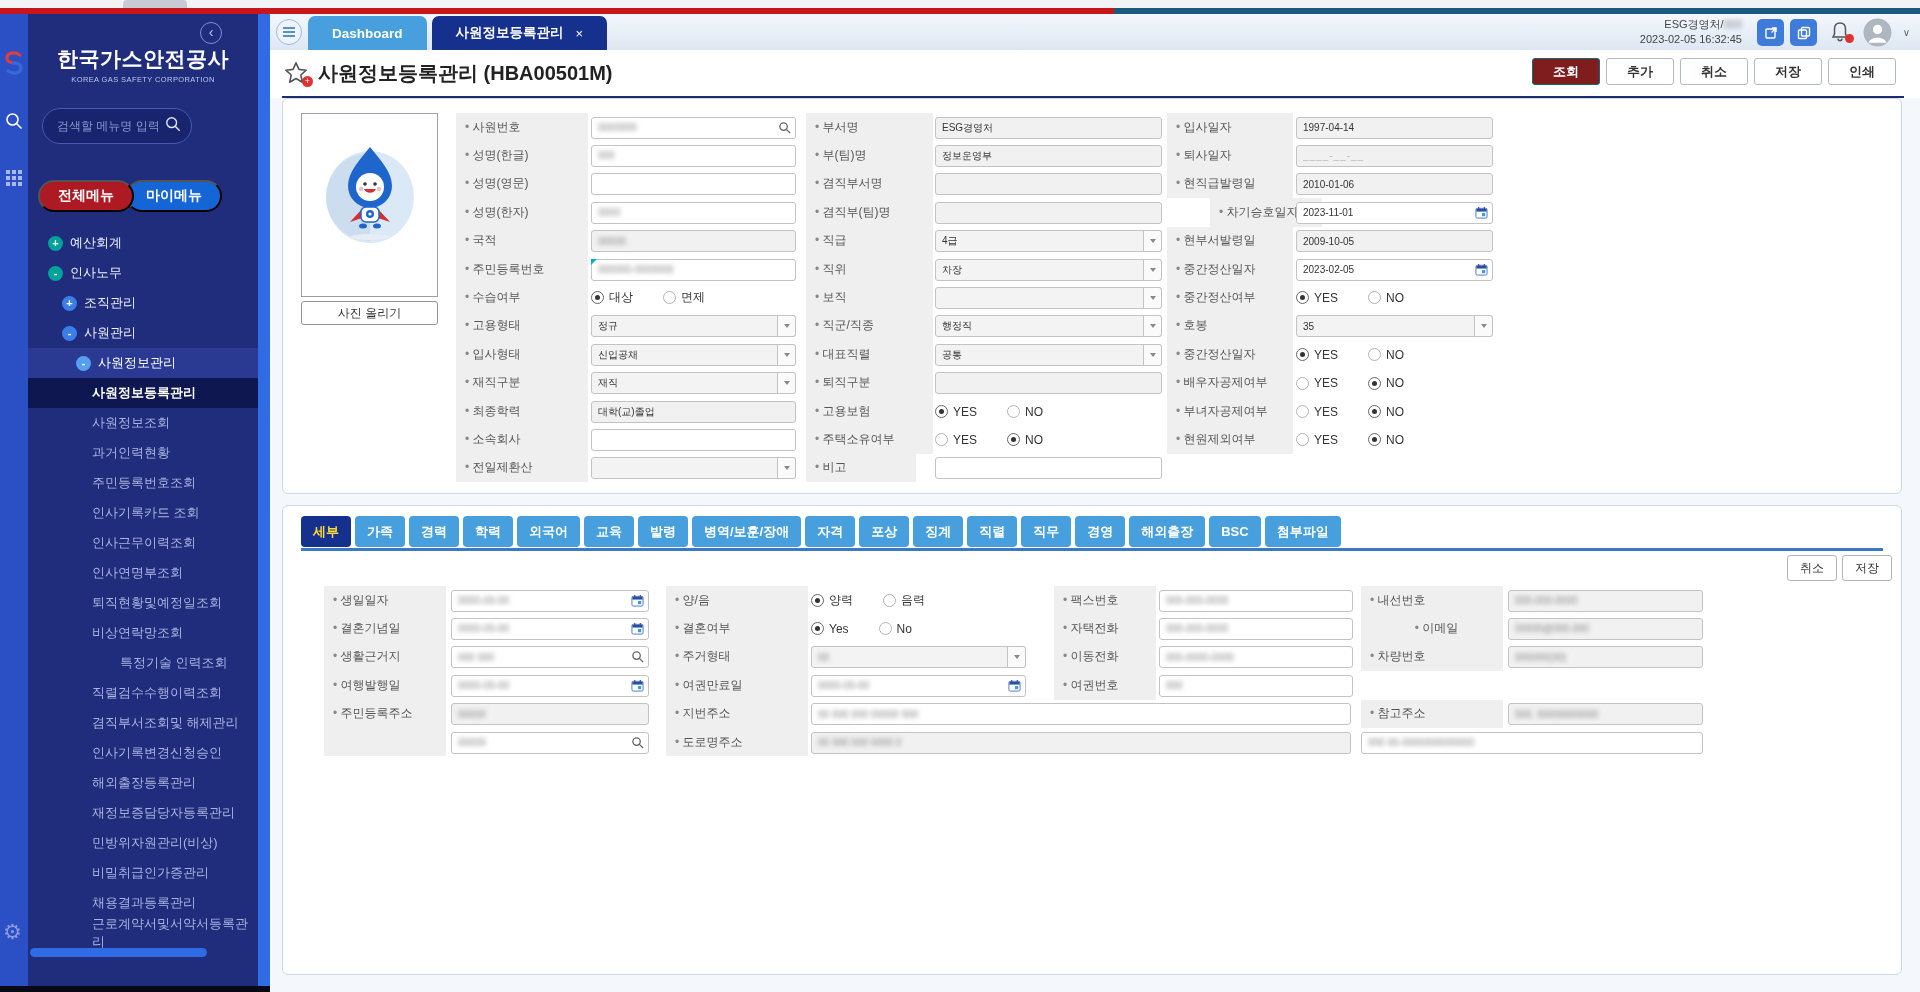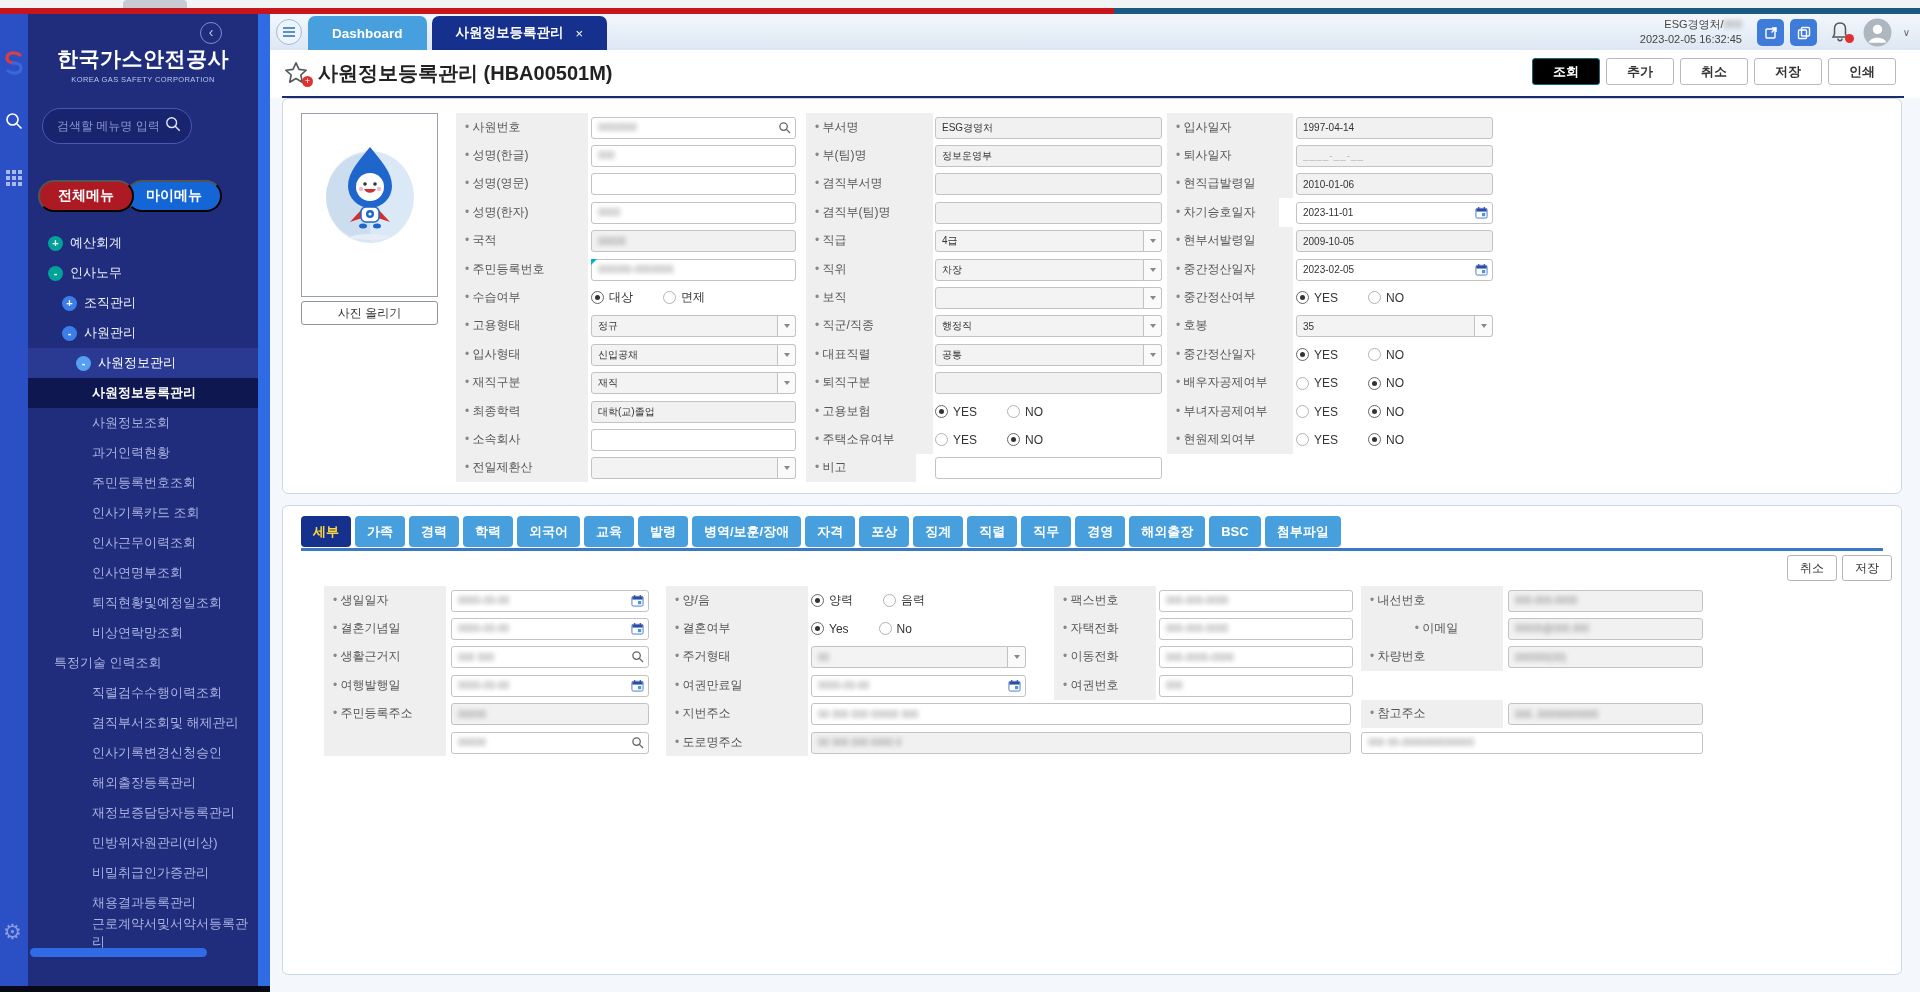--- a/index.html
+++ b/index.html
@@ -57,21 +57,21 @@
 .avatar { position:absolute; right:28px; top:4px; width:29px; height:29px; border-radius:50%; overflow:hidden; }
 .avchev { position:absolute; right:10px; top:13px; font-size:10px; color:#666; }
 
 
 .page-header { position:absolute; left:0; top:36px; width:1650px; height:48px; background:#fff; }
 .star-wrap { position:absolute; left:14px; top:11px; width:26px; height:24px; }
 .star-badge { position:absolute; right:-3px; bottom:-2px; width:11px; height:11px; background:#e03131; border-radius:50%; color:#fff; font-size:9px; line-height:11px; text-align:center; }
 .page-title { position:absolute; left:48px; top:10px; font-size:20px; font-weight:bold; color:#222; }
 .hbtns { position:absolute; right:24px; top:8px; display:flex; gap:6px; }
 .hbtn { height:27px; padding:0 20px; background:#fff; border:1px solid #b5b9c2; border-radius:3px; font-size:13px; font-weight:bold; color:#333; }
-.hbtn.primary { background:#000000; border-color:#116a77; color:#fff; }
+.hbtn.primary { background:#7f1d1d; border-color:#116a77; color:#fff; }
 .hline { position:absolute; left:12px; right:16px; bottom:0; height:2px; background:#1c2a6e; }
 
 
 .panel { position:absolute; left:12px; width:1620px; background:#fff; border:1px solid #cdd7e3; border-radius:6px; }
 .panel1 { top:84px; height:396px; }
 .panel2 { top:491px; height:470px; }
 .grid { position:absolute; left:0; top:0; right:0; bottom:0; }
 
 
 .photo-box { position:absolute; left:18px; top:14px; width:137px; height:184px; border:1px solid #9aa0a8; background:#fff; display:flex; align-items:center; justify-content:center; }
@@ -204,21 +204,21 @@
       </div>
       <div class="titem" style="padding-left: 64px;">
         <span class="tlab">인사연명부조회</span>
       </div>
       <div class="titem" style="padding-left: 64px;">
         <span class="tlab">퇴직현황및예정일조회</span>
       </div>
       <div class="titem" style="padding-left: 64px;">
         <span class="tlab">비상연락망조회</span>
       </div>
-      <div class="titem" style="padding-left: 26px;">
+      <div class="titem" style="padding-left: 92px;">
         <span class="tlab">특정기술 인력조회</span>
       </div>
       <div class="titem" style="padding-left: 64px;">
         <span class="tlab">직렬검수수행이력조회</span>
       </div>
       <div class="titem" style="padding-left: 64px;">
         <span class="tlab">겸직부서조회및 해제관리</span>
       </div>
       <div class="titem" style="padding-left: 64px;">
         <span class="tlab">인사기록변경신청승인</span>
@@ -560,21 +560,21 @@
         </div>
         <div class="fld t-ro" style="width: 197px; left: 1013px; top: 45.9px;">
           <span class="val dim">____-__-__</span>
         </div>
         <div class="lcell" style="left: 884px; top: 70.8px; width: 126px; height: 28.4px;">
           <span class="ltext">현직급발령일</span>
         </div>
         <div class="fld t-ro" style="width: 197px; left: 1013px; top: 74.3px;">
           <span class="val">2010-01-06</span>
         </div>
-        <div class="lcell" style="left: 884px; top: 99.2px; width: 112px; height: 28.4px;">
+        <div class="lcell" style="left: 927px; top: 99.2px; width: 112px; height: 28.4px;">
           <span class="ltext">차기승호일자</span>
         </div>
         <div class="fld t-date" style="width: 197px; left: 1013px; top: 102.7px;">
           <span class="val">2023-11-01</span>
           <span class="fico"><svg width="13" height="13" viewBox="0 0 14 14">
               <rect x="1" y="2.5" width="12" height="10.5" rx="1.5" fill="#fff" stroke="#4a6fd0"></rect>
               <rect x="1.5" y="3" width="11" height="3" fill="#2c4ea0"></rect>
               <rect x="7.5" y="7.5" width="3.5" height="3.5" fill="#3aa0d8"></rect>
               <line x1="4" y1="1" x2="4" y2="3.6" stroke="#2c4ea0" stroke-width="1.2"></line>
               <line x1="10" y1="1" x2="10" y2="3.6" stroke="#2c4ea0" stroke-width="1.2"></line>

